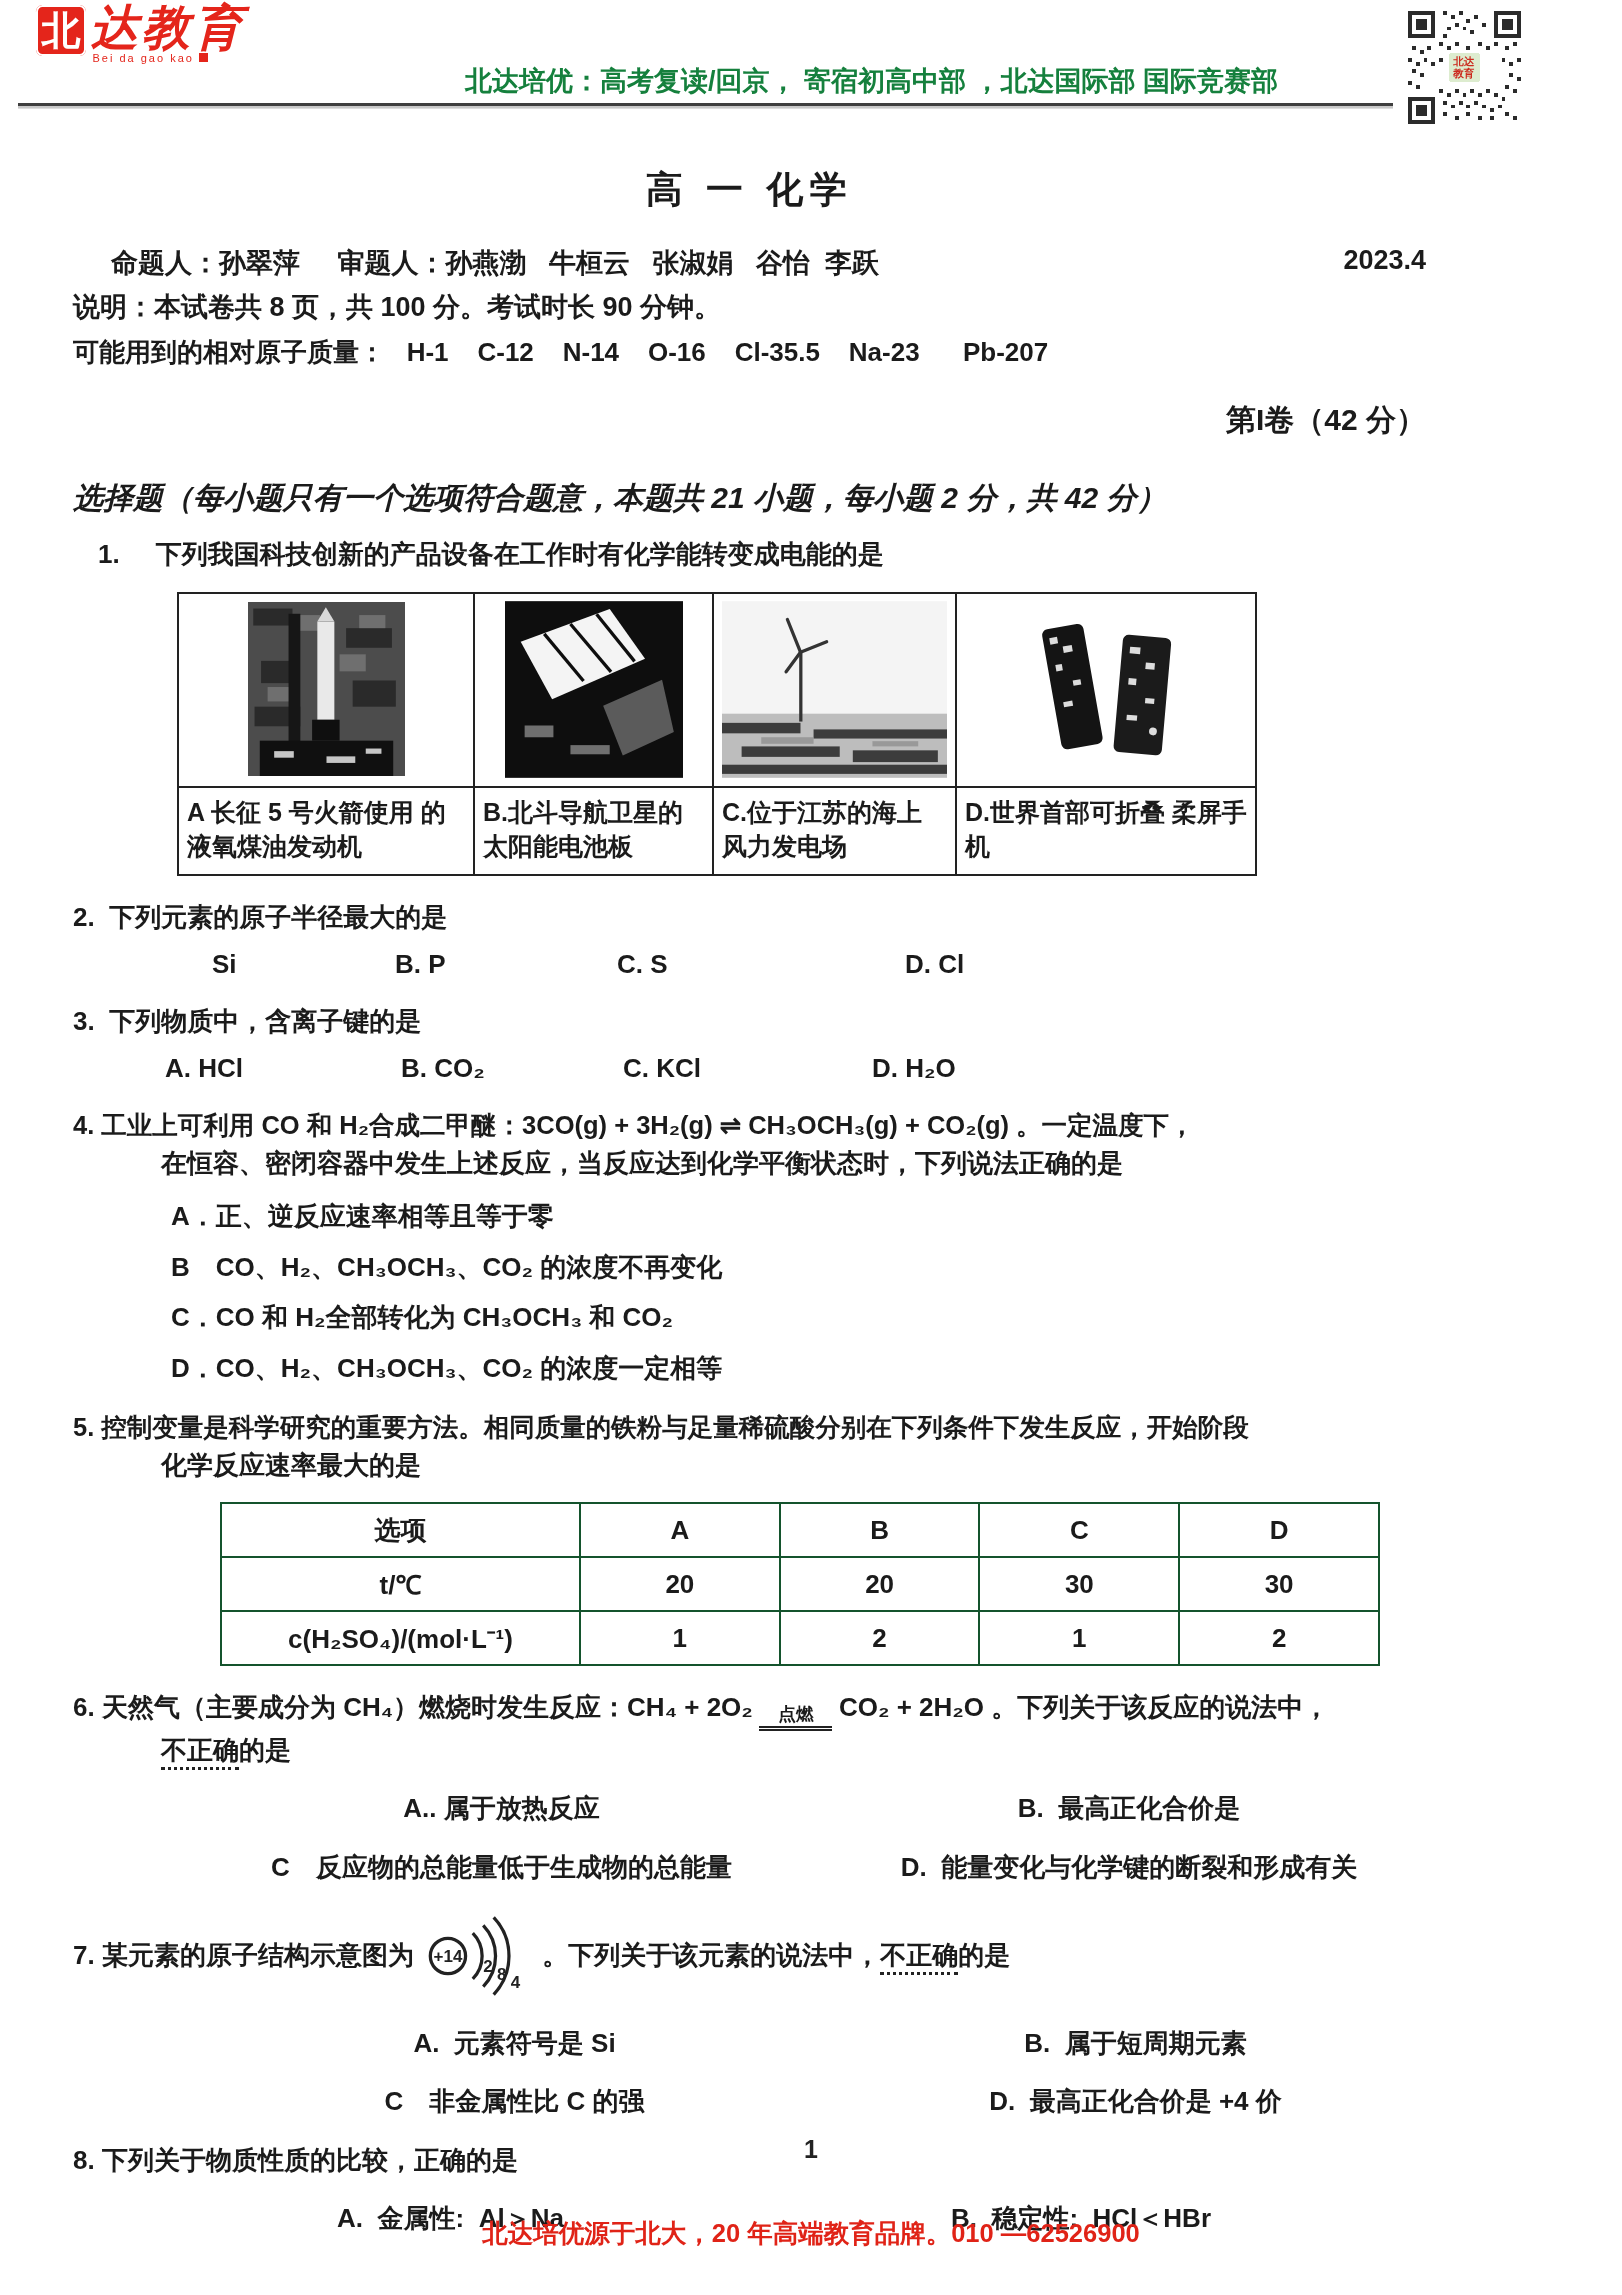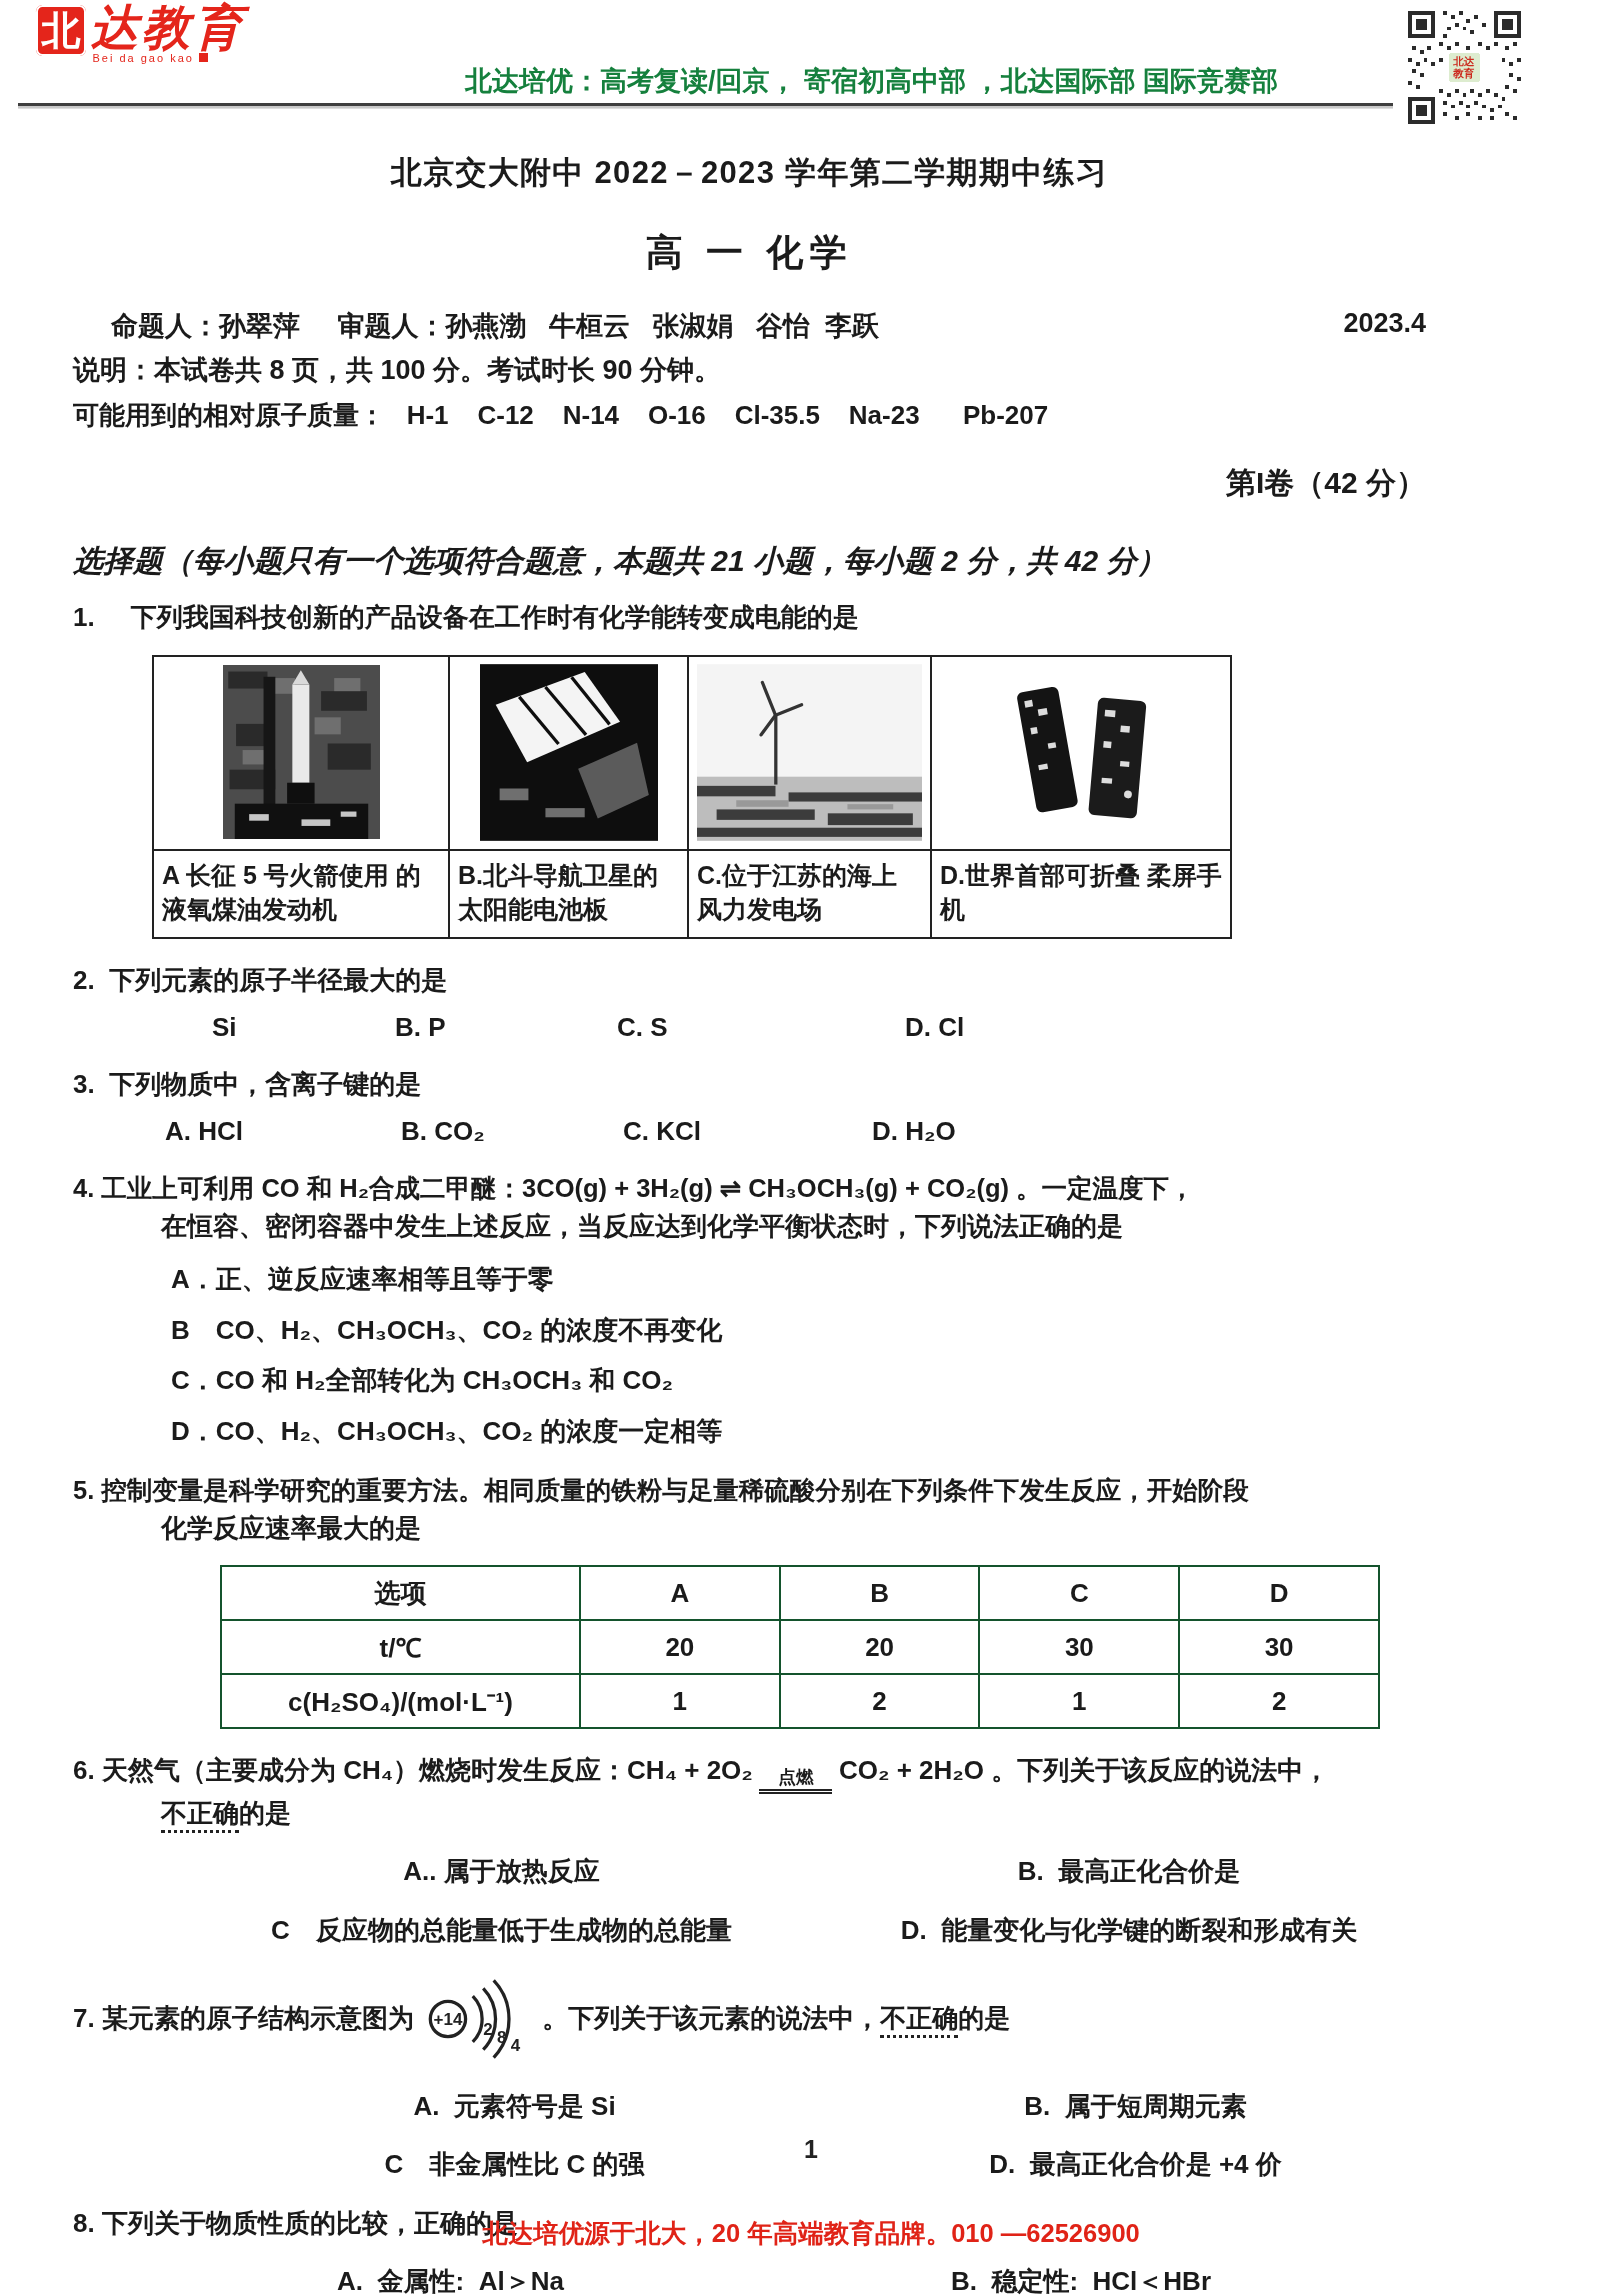--- a/index.html
+++ b/index.html
@@ -28,21 +28,21 @@
   .meta { display:flex; justify-content:space-between; margin-top:30px; font-size:27px; font-weight:600; padding-left:38px; }
   .note1 { margin-top:7.9px; font-size:27px; font-weight:600; }
   .masses { margin-top:10.5px; font-size:26px; font-weight:700; }
   .part { text-align:right; font-size:30px; font-weight:700; margin-top:30px; }
   .secnote { margin-top:37px; font-size:30px; font-weight:700;font-style:italic; }
 
   .stem { font-size:26px; font-weight:600; line-height:1.5; }
   .nowrap { white-space:nowrap; }
 
   
-  .q1 { margin-top:15.7px; }
+  .q1 { margin-top:15.7px;margin-left:25px; }
   .q1t { border-collapse:collapse; margin:18.3px 0 0 79px; }
   .q1t td { border:2px solid #222; }
   .q1t tr.imgs td { height:194px; text-align:center; vertical-align:middle; background:#fff; }
   .q1t tr.caps td { font-size:25px; font-weight:700; line-height:1.38; padding:6.5px 7.9px 10.5px 7.9px; vertical-align:top; }
   .c1 { width:296px; } .c2 { width:239px; } .c3 { width:243px; } .c4 { width:300px; }
 
   
   .opts4 { display:grid; margin-top:11.8px; font-size:26px; font-weight:600; }
   .q2o { grid-template-columns:183px 222px 288px auto; padding-left:139px; }
   .q3o { grid-template-columns:236px 222px 249px auto; padding-left:92px; }
@@ -169,21 +169,20 @@
       <rect x="2" y="2" width="3" height="3"></rect>
         <rect x="24" y="2" width="3" height="3"></rect>
         <rect x="2" y="24" width="3" height="3"></rect>
     </g>
     <rect x="10.4" y="10.8" width="8.2" height="7.4" rx="1" fill="#ddeccf"></rect>
     <text x="11.6" y="13.9" font-size="2.7" fill="#cc2a1e" font-weight="bold">北达</text>
     <text x="11.6" y="16.9" font-size="2.7" fill="#cc2a1e" font-weight="bold">教育</text>
   </svg>
 
   <main>
-    <div class="title">北京交大附中 2022－2023 学年第二学期期中练习</div>
     <div class="subject">高 一  化学</div>
 
     <div class="meta">
       <span class="pw">命题人：孙翠萍     审题人：孙燕渤   牛桓云   张淑娟   谷怡  李跃</span>
       <span>2023.4</span>
     </div>
     <div class="note1">说明：本试卷共 8 页，共 100 分。考试时长 90 分钟。</div>
     <div class="masses pw">可能用到的相对原子质量：   H-1    C-12    N-14    O-16    Cl-35.5    Na-23      Pb-207</div>
 
     <div class="part">第I卷（42 分）</div>

